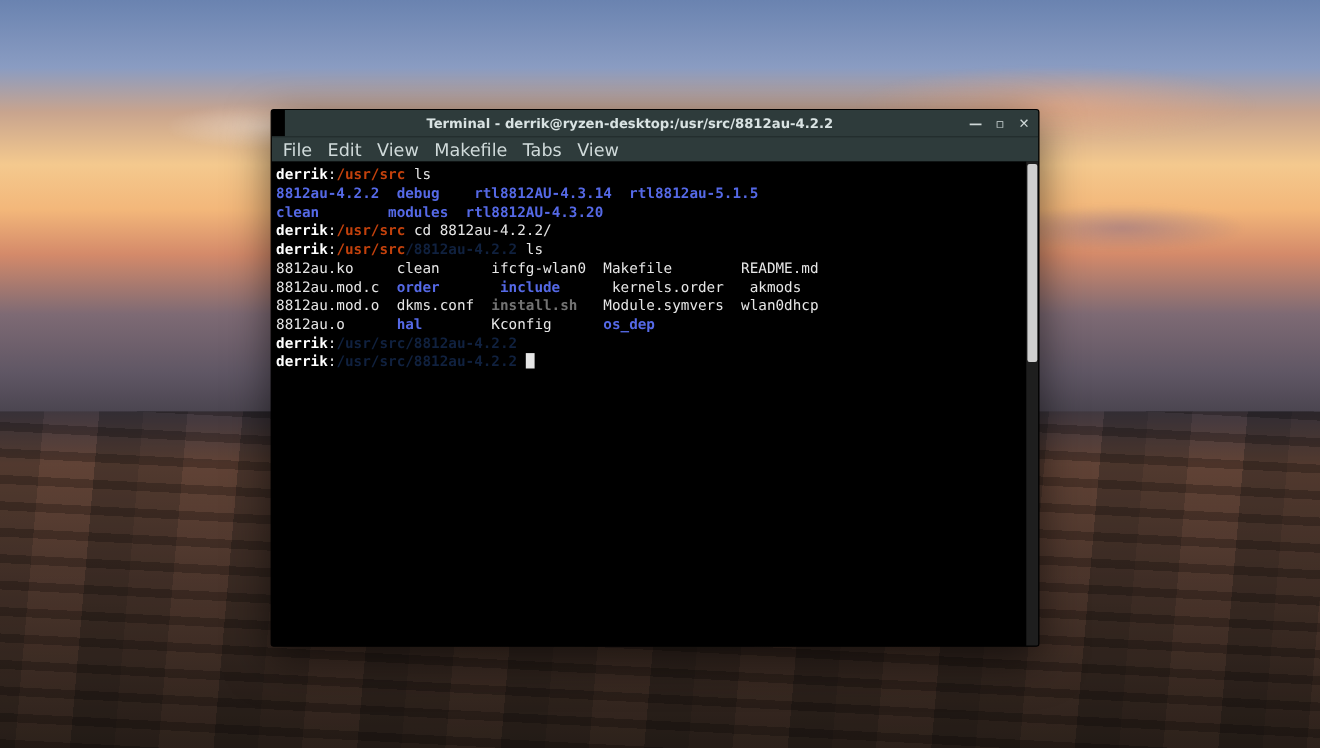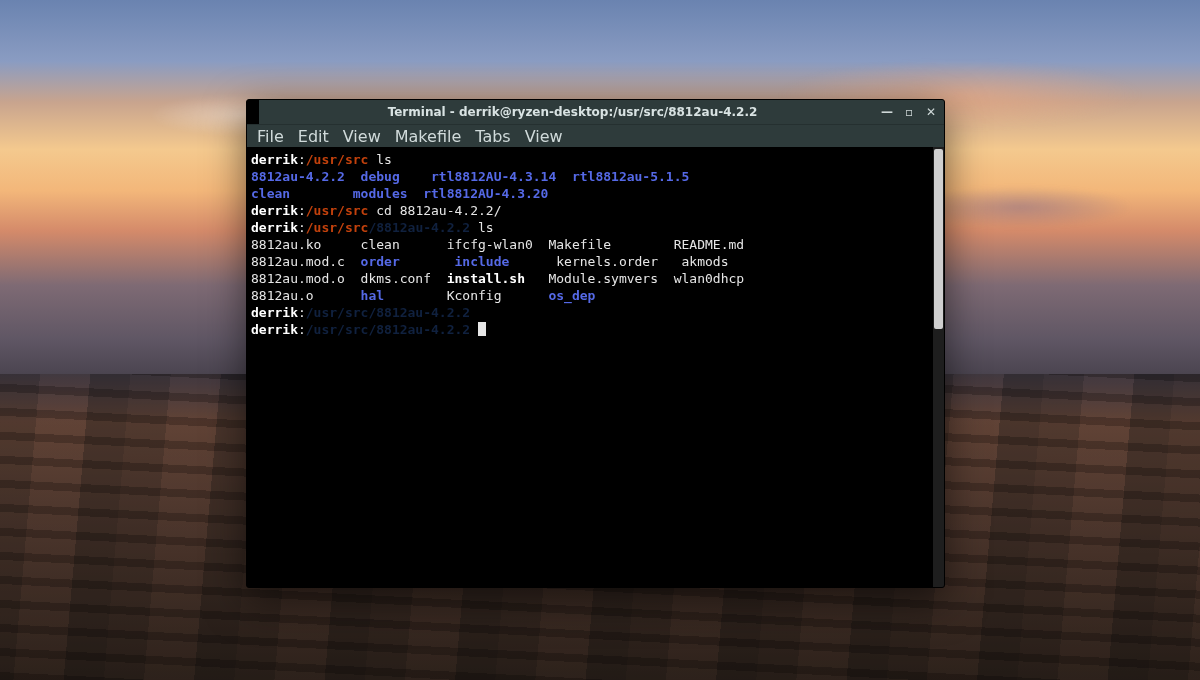--- a/index.html
+++ b/index.html
@@ -144,21 +144,21 @@
     height: 180px;
     background: #cfcfcf;
     border-radius: 2px;
   }
 
   
   .c-user   { color:#ffffff; font-weight:600; }
   .c-path   { color:#c2410c; font-weight:600; }
   .c-path-d { color:#10213f; font-weight:700; } 
   .c-dir    { color:#5569e6; font-weight:600; }
-  .c-exec   { color:#ffffff; font-weight:600;margin-top:28px; }
+  .c-exec   { color:#737373; font-weight:600;margin-top:28px; }
   .c-white  { color:#e6e6e6; }
 
   .cursor {
     display:inline-block;
     width: 8px;
     height: 14px;
     background:#e6e6e6;
     vertical-align: -2px;
   }
 </style>

